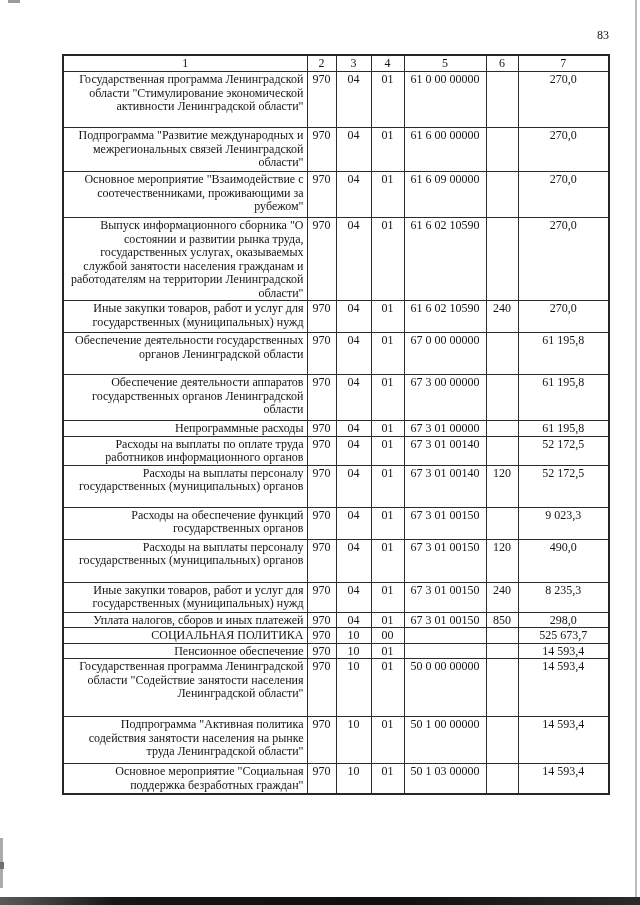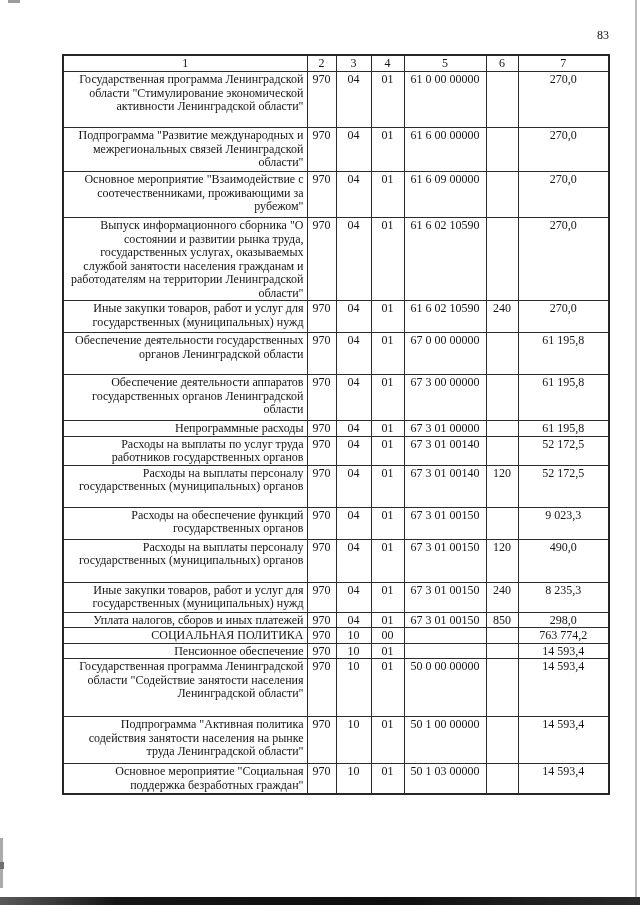--- a/index.html
+++ b/index.html
@@ -187,21 +187,21 @@
         <tr style="height: 13px; margin-left: 45px;">
     <td class="c1">Непрограммные расходы</td>
     <td class="c2">970</td>
     <td class="c3">04</td>
     <td class="c4">01</td>
     <td class="c5">67 3 01 00000</td>
     <td class="c6"></td>
     <td class="c7">61 195,8</td>
   </tr>
         <tr style="height: 29px;">
-    <td class="c1">Расходы на выплаты по услуг труда работников государственных органов</td>
+    <td class="c1">Расходы на выплаты по оплате труда работников информационного органов</td>
     <td class="c2">970</td>
     <td class="c3">04</td>
     <td class="c4">01</td>
     <td class="c5">67 3 01 00140</td>
     <td class="c6"></td>
     <td class="c7">52 172,5</td>
   </tr>
         <tr style="height: 42px;">
     <td class="c1">Расходы на выплаты персоналу государственных (муниципальных) органов</td>
     <td class="c2">970</td>
@@ -247,21 +247,21 @@
     <td class="c6">850</td>
     <td class="c7">298,0</td>
   </tr>
         <tr style="height: 13px; margin-left: 13px;">
     <td class="c1">СОЦИАЛЬНАЯ ПОЛИТИКА</td>
     <td class="c2">970</td>
     <td class="c3">10</td>
     <td class="c4">00</td>
     <td class="c5"></td>
     <td class="c6"></td>
-    <td class="c7">763 774,2</td>
+    <td class="c7">525 673,7</td>
   </tr>
         <tr style="height: 15px;">
     <td class="c1">Пенсионное обеспечение</td>
     <td class="c2">970</td>
     <td class="c3">10</td>
     <td class="c4">01</td>
     <td class="c5"></td>
     <td class="c6"></td>
     <td class="c7">14 593,4</td>
   </tr>

